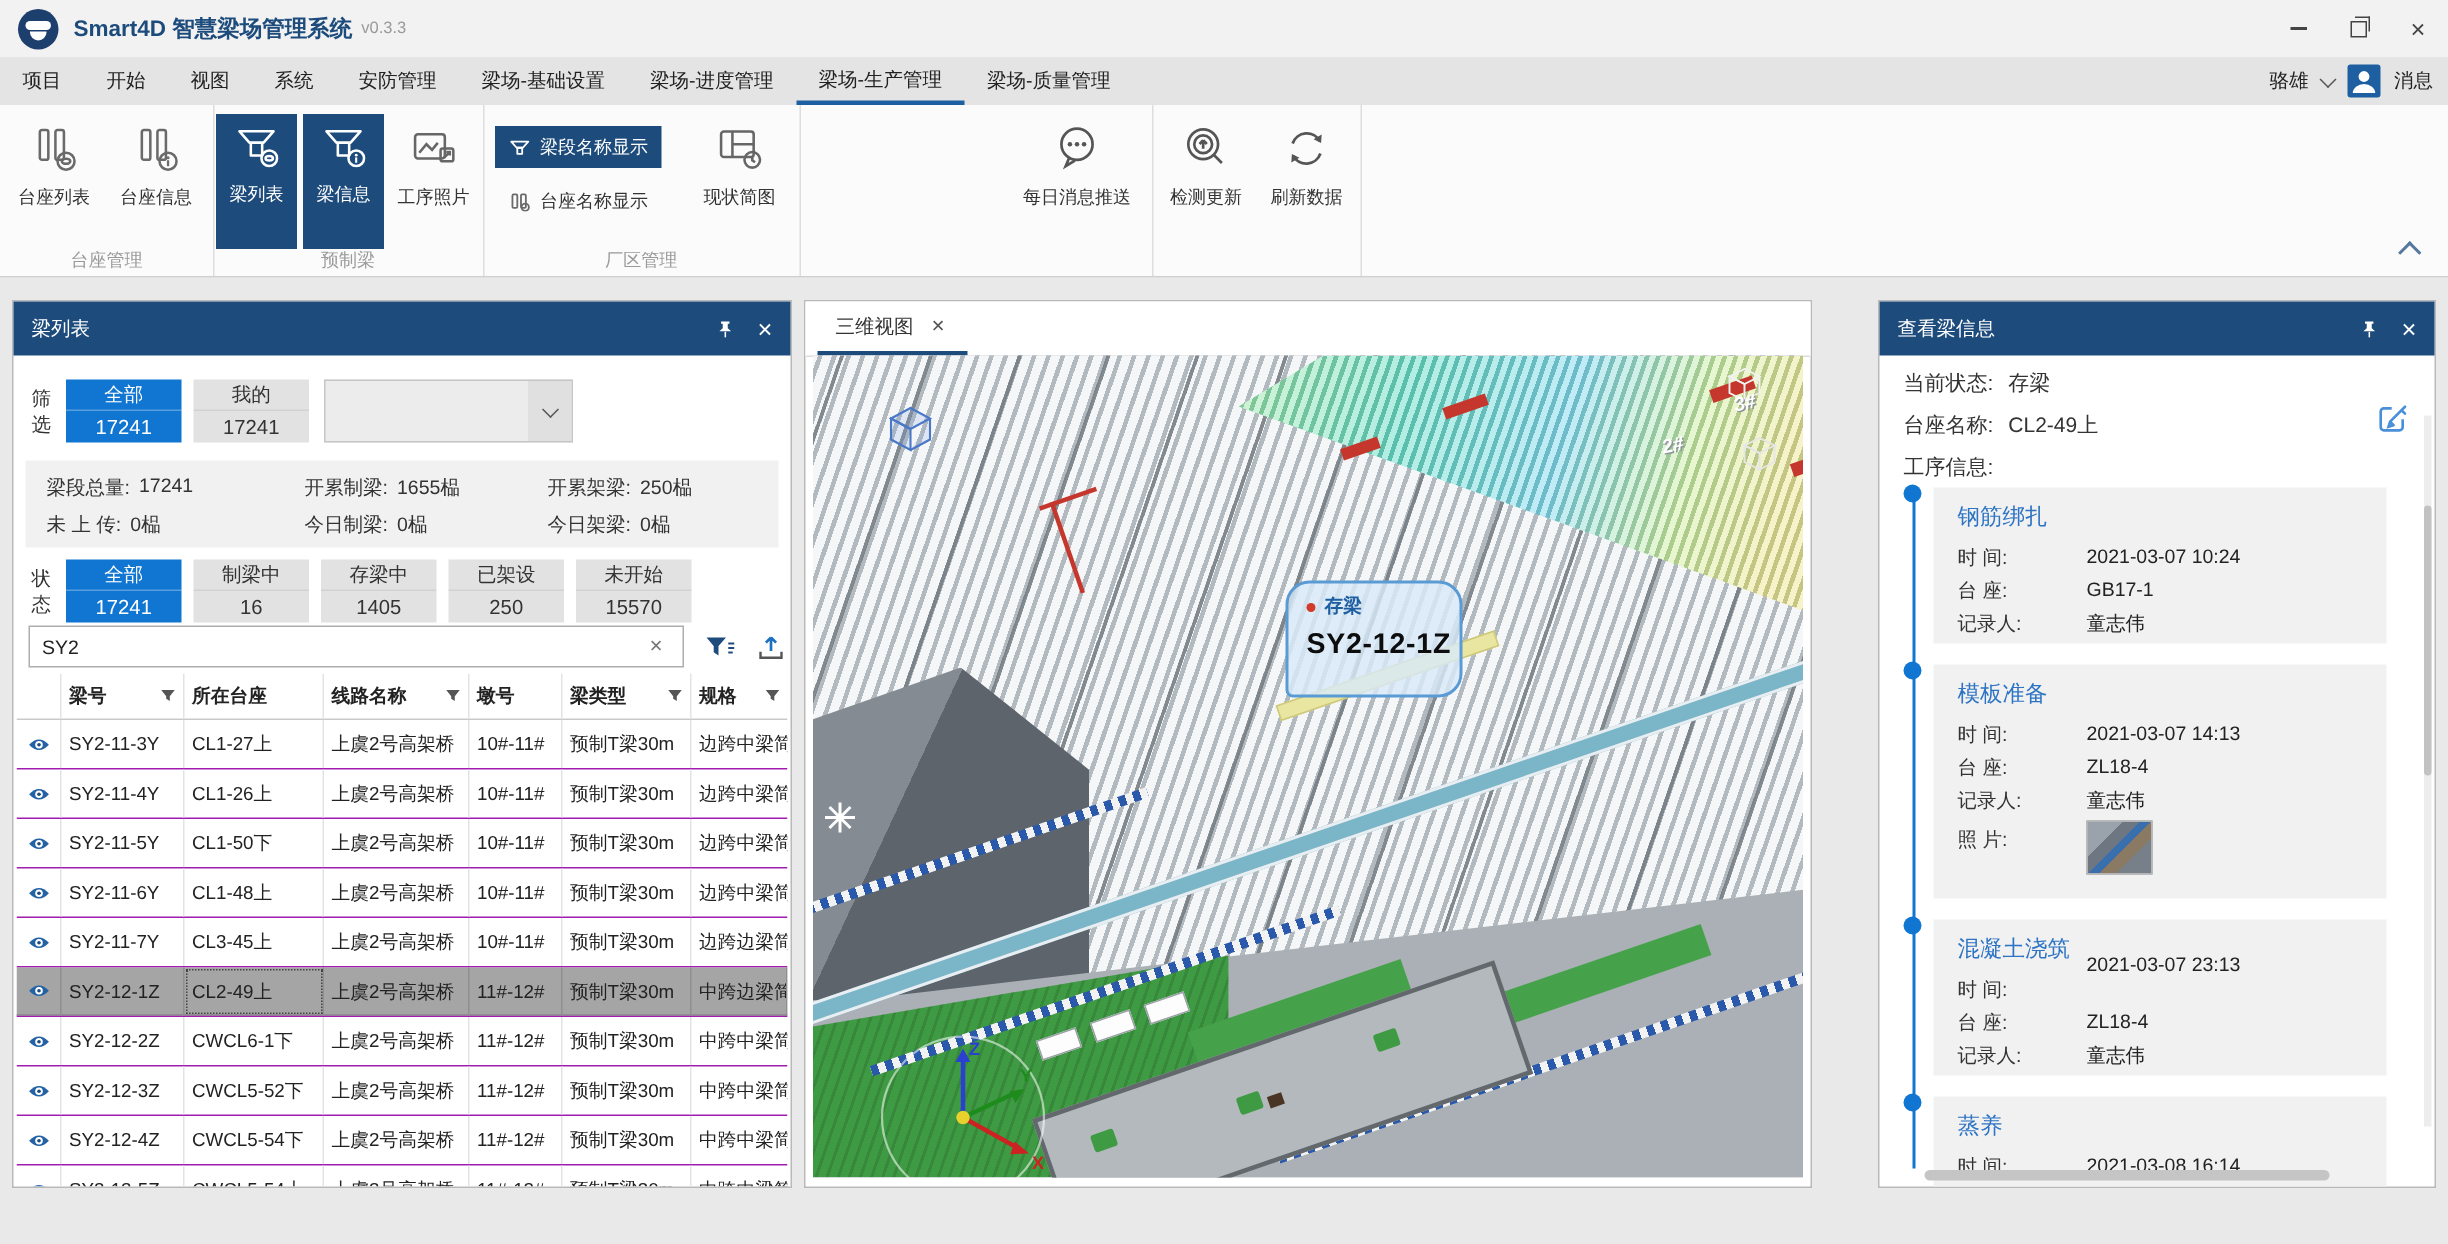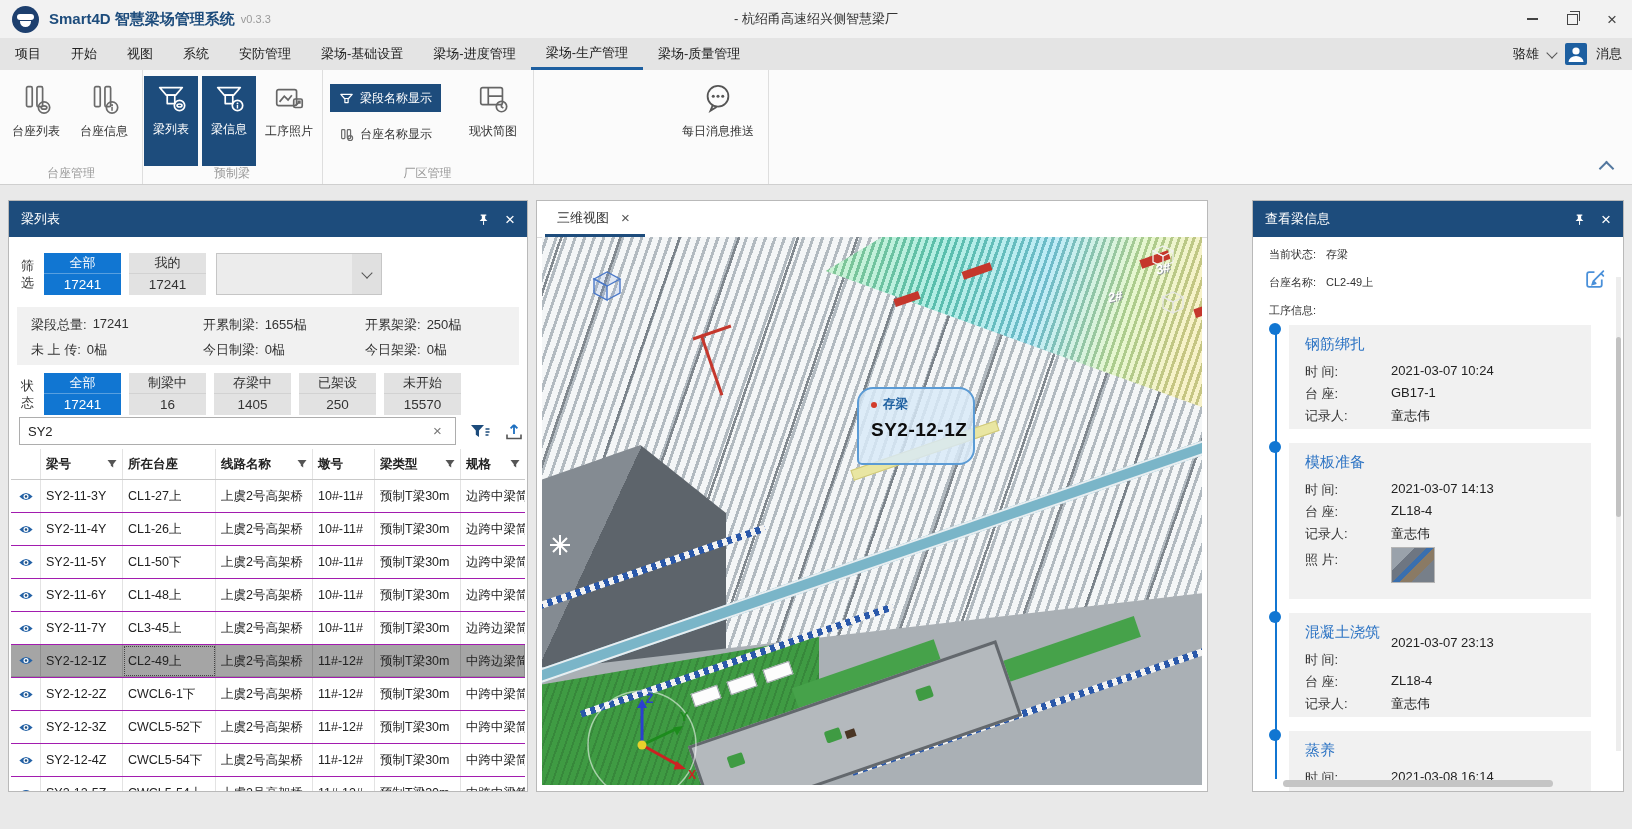--- a/index.html
+++ b/index.html
@@ -118,21 +118,21 @@
   .s-balloon{position:absolute;left:315px;top:150px;width:118px;height:78px;border:2px solid #5b9bd5;
     border-radius:16px 16px 16px 5px;background:rgba(216,233,248,.82);box-sizing:border-box;padding:7px 0 0 12px;cursor:pointer}
   .tagtop{display:flex;align-items:center;gap:6px}
   .tagdot{width:6px;height:6px;border-radius:50%;background:#d23b2a}
   .tagstatus{font-size:12.5px;font-weight:bold;color:#1d5fa0}
   .tagname{margin-top:6px;font-size:19px;font-weight:bold;color:#0d0d0d;letter-spacing:.5px}
   .s-gizmo{position:absolute;left:34px;bottom:-14px}
   .s-wirecube{position:absolute}
   .s-arealabel{position:absolute;color:#fff;font-weight:bold;font-size:13px;transform:rotate(-12deg) skewX(-8deg);text-shadow:1px 1px 0 #8d949a}
   
-  .inforow{position:absolute;left:16px;font-size:11px;color:#333;display:flex;gap:10px}
+  .inforow{position:absolute;left:16px;font-size:14px;color:#333;display:flex;gap:10px}
   .editbtn{position:absolute;right:16px;top:30px;cursor:pointer}
   .timeline{position:absolute;left:22px;top:90px;bottom:12px;width:2px;background:#1176d2}
   .tdot{position:absolute;left:16px;width:12px;height:12px;border-radius:50%;background:#1176d2}
   .pcard{position:absolute;left:36px;width:302px;background:#f1f1f1}
   .pcard .ptitle{position:absolute;left:16px;top:10px;font-size:15px;color:#2d74c4;cursor:pointer}
   .pf{position:absolute;left:16px;font-size:13px;color:#333}
   .pv{position:absolute;left:102px;font-size:13px;color:#222}
   .photo{position:absolute;left:102px;width:42px;height:34px;cursor:pointer;
     background:linear-gradient(135deg,#9aa2ab 0 30%,#6e7682 30% 45%,#3a6fae 45% 55%,#8a7a64 55% 70%,#777f89 70%);
     background-color:#848b94;border:1px solid #b5b5b5}
@@ -140,21 +140,20 @@
   .vthumb{position:absolute;right:2px;top:100px;width:5px;height:180px;background:#c2c2c2;border-radius:3px}
   .hthumb{position:absolute;left:30px;bottom:4px;width:270px;height:7px;background:#c5c5c5;border-radius:4px;cursor:pointer}
 </style>
 </head>
 <body>
 
 <div class="titlebar">
   <div class="logo"></div>
   <span class="brand">Smart4D 智慧梁场管理系统</span>
   <span class="version">v0.3.3</span>
-  <div class="win-title">- 杭绍甬高速绍兴侧智慧梁厂</div>
   <div class="winctl">
     <div class="wbtn">
         <div class="min-glyph"></div>
       </div>
     <div class="wbtn">
         <div class="restore-glyph"></div>
       </div>
     <div class="wbtn">
         <span class="close-glyph">×</span>
       </div>
@@ -294,20 +293,44 @@
             <path d="M12.5 24.5 l-2.5 6 6.5-4"></path>
           </g>
           <circle cx="13" cy="15" r="1.6" fill="#555"></circle>
           <circle cx="18" cy="15" r="1.6" fill="#555"></circle>
           <circle cx="23" cy="15" r="1.6" fill="#555"></circle>
         </svg>
       <span class="lbl">每日消息推送</span>
     </div>
   </div>
 
+  <div class="rgroup" style="left:768px;width:139px">
+    <div class="rbtn" style="left:4px;width:64px">
+      <svg class="ricon" width="34" height="34" viewBox="0 0 36 36">
+          <g fill="none" stroke="#555" stroke-width="1.9">
+            <circle cx="16" cy="15" r="10.5"></circle>
+            <circle cx="16" cy="15" r="6.3"></circle>
+            <path d="M16 18.2 v-6 M16 12.2 l-2.6 2.6 M16 12.2 l2.6 2.6"></path>
+            <path d="M23.8 22.8 l5.4 5.4"></path>
+          </g>
+        </svg>
+      <span class="lbl">检测更新</span>
+    </div>
+    <div class="rbtn" style="left:72px;width:62px">
+      <svg class="ricon" width="34" height="34" viewBox="0 0 36 36">
+          <g fill="none" stroke="#555" stroke-width="2">
+            <path d="M27.5 13 a10.5 10.5 0 0 0 -19.3 1.5"></path>
+            <path d="M8.5 23 a10.5 10.5 0 0 0 19.3 -1.5"></path>
+          </g>
+          <path d="M28.7 8.2 l-0.4 6 -5.3-2.7 Z" fill="#555"></path>
+          <path d="M7.3 27.8 l0.4-6 5.3 2.7 Z" fill="#555"></path>
+        </svg>
+      <span class="lbl">刷新数据</span>
+    </div>
+  </div>
 
   <div class="collapse"></div>
 </div>
 
 <div class="panel" style="left:8px;top:200px;width:520px;height:592px">
   <div class="phead">
     <span>梁列表</span>
     <span class="sp"></span>
     <span class="hbtn">
         <svg width="13" height="13" viewBox="0 0 14 14">

